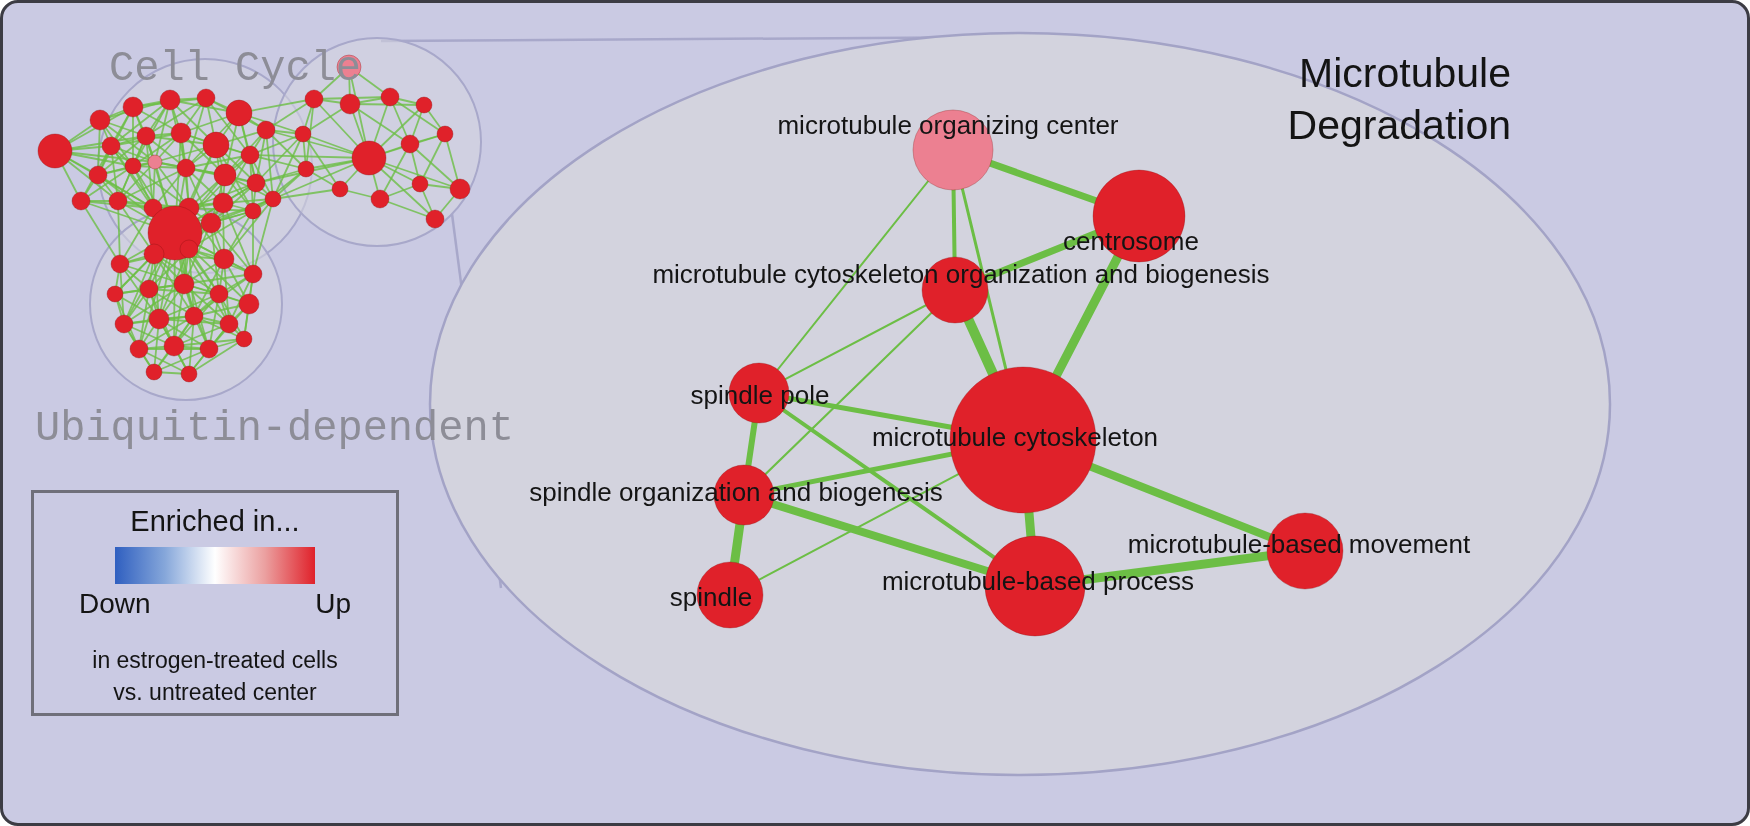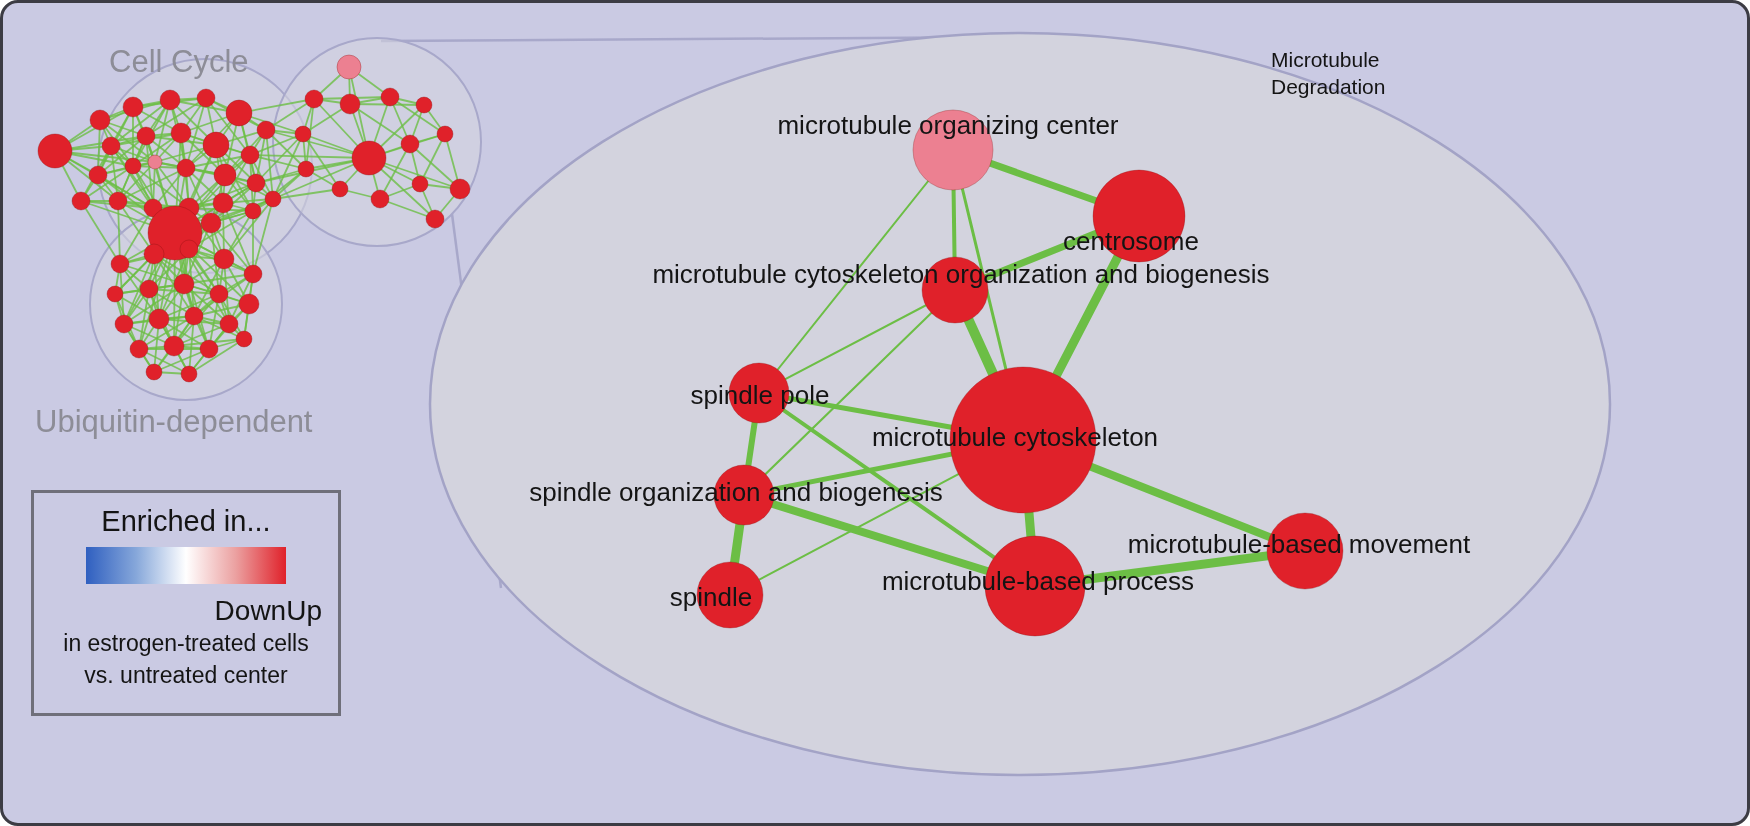--- a/index.html
+++ b/index.html
@@ -6,32 +6,32 @@
     --bg:#cacae3; --border:#3c3c44; --gray:#8d8d97; --ink:#141414;
   }
   html,body{margin:0;padding:0;background:#ffffff;}
   .frame{
     position:relative; width:1750px; height:826px; box-sizing:border-box;
     background:var(--bg); border:3px solid var(--border); border-radius:18px;
     overflow:hidden; font-family:"Liberation Sans", sans-serif;
   }
   svg.net{position:absolute; left:0; top:0;}
   .overlay{position:absolute; z-index:2;}
-  .gray-title{color:var(--gray); font-size:31px; line-height:1.25; font-weight:400;}
-  .black-title{color:var(--ink); font-size:21px; line-height:1.28; text-align:left;}
+  .gray-title{color:var(--gray); font-size:42px; line-height:1.25; font-weight:400;font-family:Liberation Mono, monospace;}
+  .black-title{color:var(--ink); font-size:41px; line-height:1.28; text-align:right;}
   .legend{
-    position:absolute; left:28px; top:487px; width:310px; height:226px; z-index:3;
+    position:absolute; left:28px; top:487px; width:368px; height:226px; z-index:3;
     box-sizing:border-box; border:3px solid #6f6f7a;
     display:flex; flex-direction:column; align-items:center;
   }
   .legend-title{font-size:29px; color:var(--ink); margin-top:12px;}
   .grad-bar{width:200px; height:37px; margin-top:9px;}
-  .du-row{width:272px; display:flex; justify-content:flex-end; margin-top:11px;}
+  .du-row{width:272px; display:flex; justify-content:space-between; margin-top:4px;}
   .du-row span{font-size:28px; color:var(--ink);}
-  .legend-sub{font-size:23px; color:var(--ink); text-align:center; line-height:1.4; margin-top:0;}
+  .legend-sub{font-size:23px; color:var(--ink); text-align:center; line-height:1.4; margin-top:24px;}
 </style>
 </head>
 <body>
 
 <div class="frame">
 
   <svg id="network-svg" class="net" width="1750" height="826" viewBox="0 0 1750 826">
       <line x1="378" y1="38" x2="1020" y2="34" stroke="#a8a8ca" stroke-width="2.5"></line>
       <line x1="449" y1="211" x2="498" y2="585" stroke="#a8a8ca" stroke-width="2.5"></line>
       <circle cx="202" cy="163" r="107" fill="#d6d6e0" fill-opacity="0.55" stroke="#a8a8ca" stroke-width="2"></circle>

